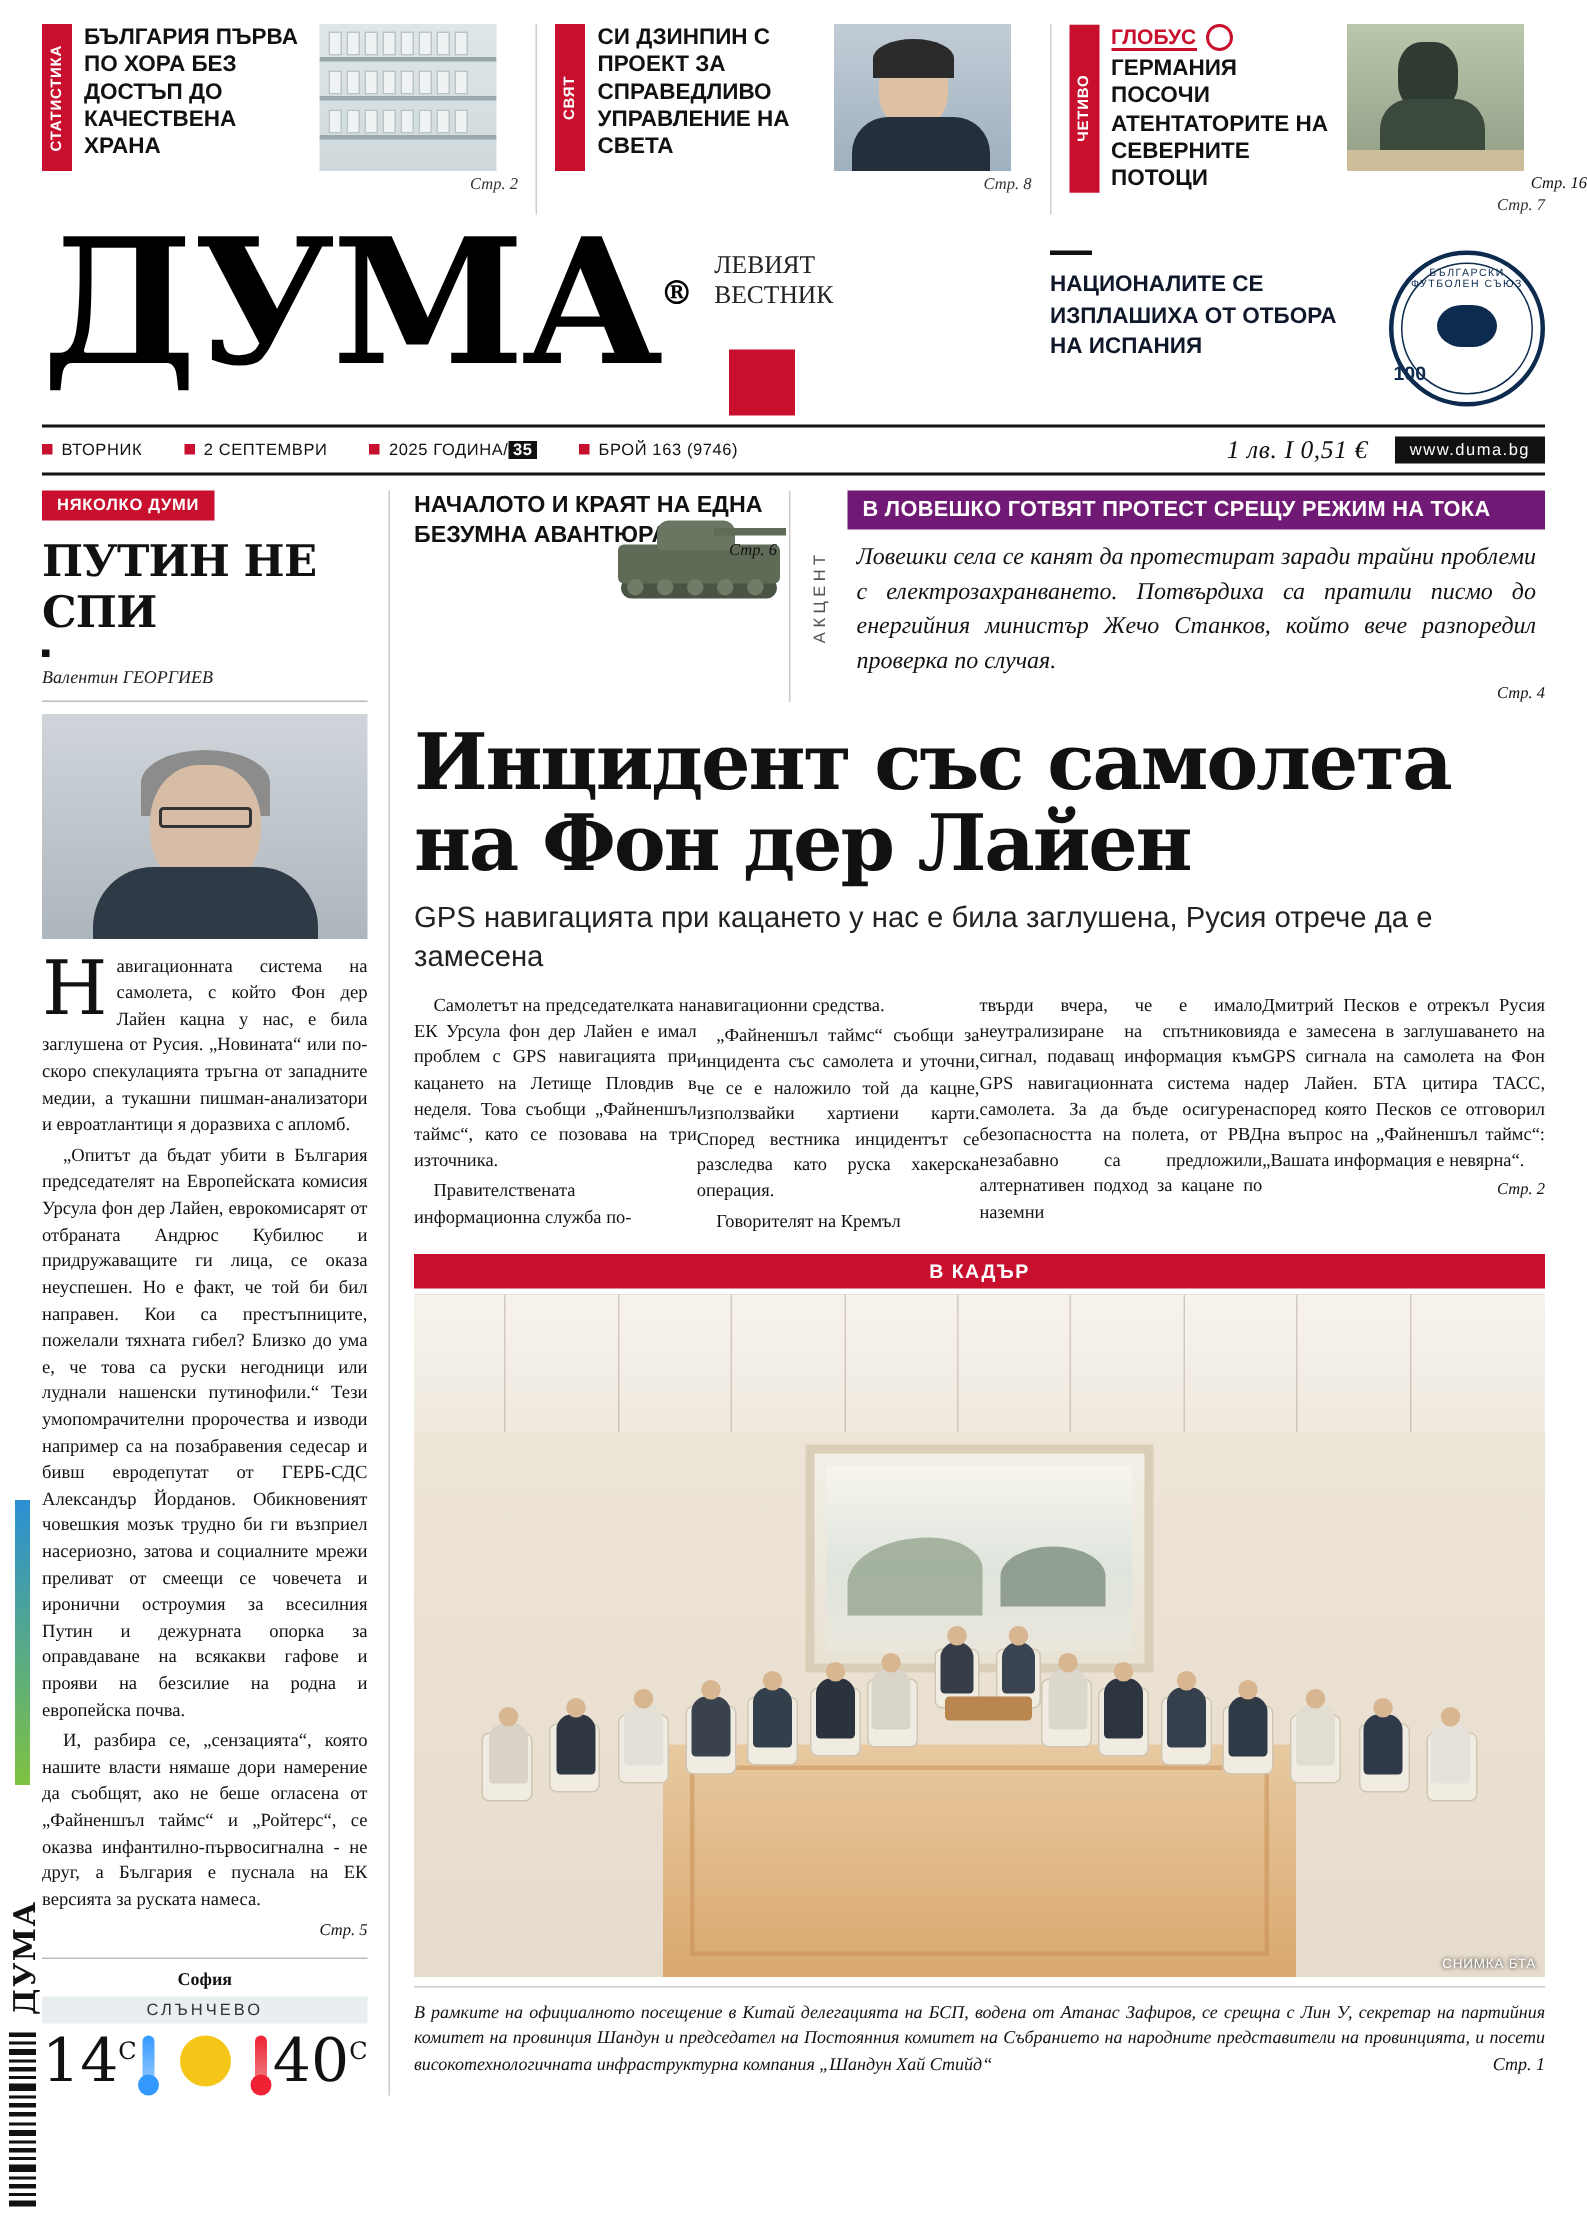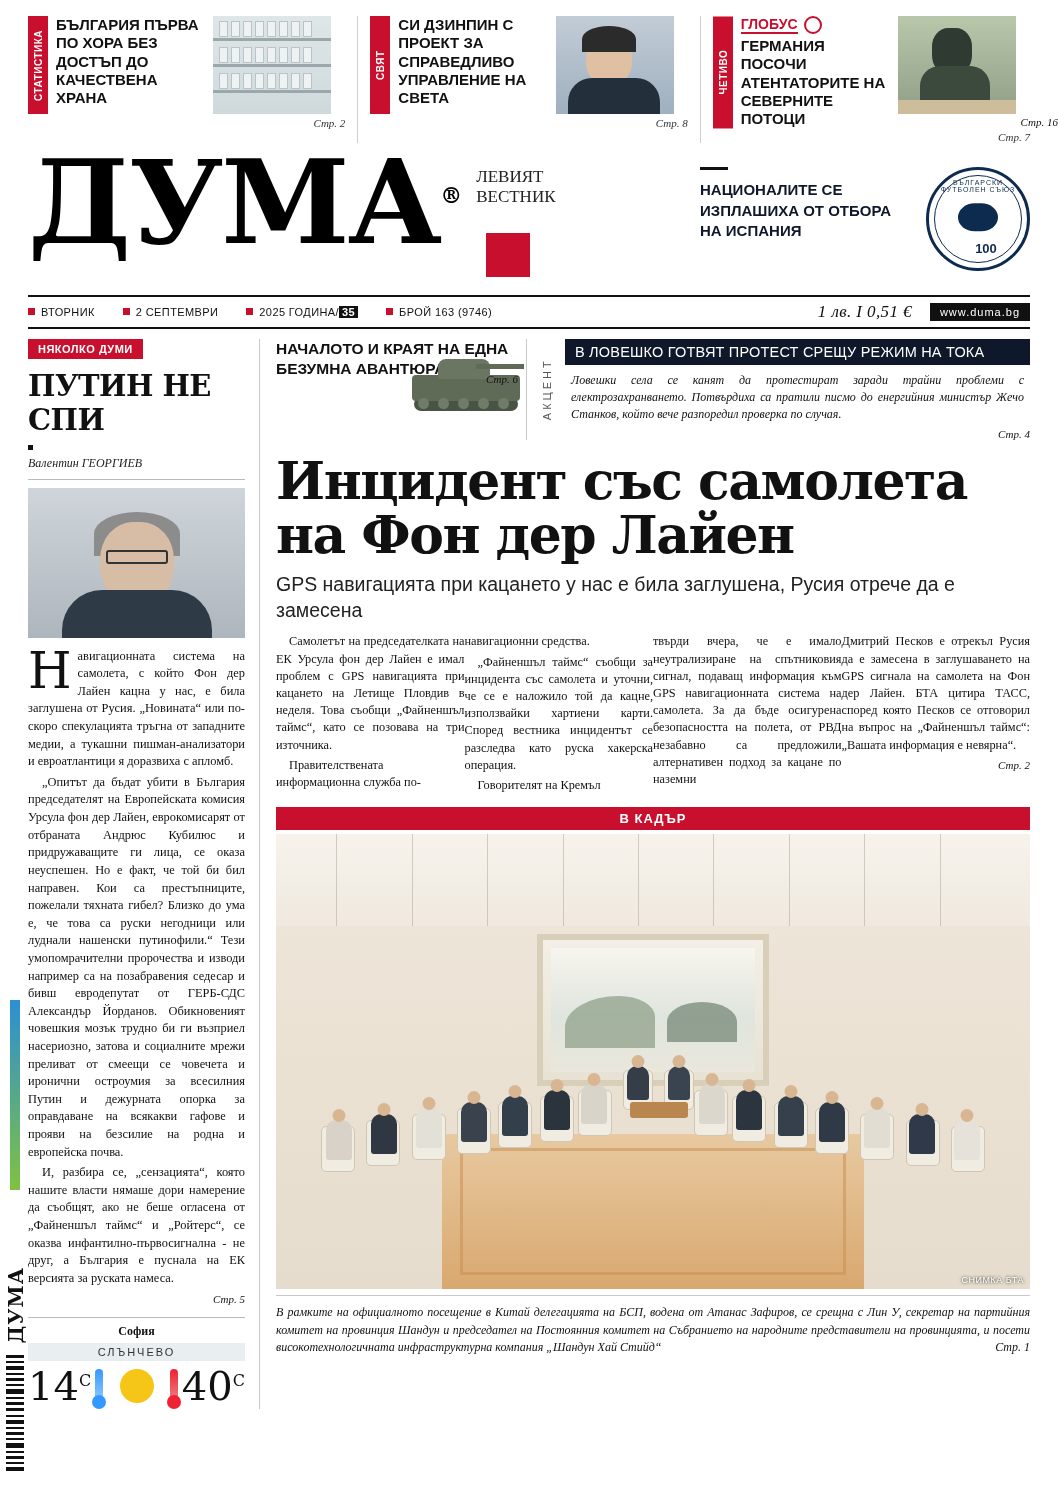--- a/index.html
+++ b/index.html
@@ -53,26 +53,26 @@
   .mh-mid { flex:1; }
   .mh-right { width:330px; padding-top:18px; display:flex; }
   .mh-right .rline { width:28px; height:3px; background:#111; margin-bottom:10px;}
   .mh-head {
     font-family:"Liberation Sans", sans-serif; font-weight:bold; font-size:15px;
     line-height:1.35; text-transform:uppercase; color:#0f172a;
   }
   .emblem { width:104px; height:104px; border-radius:50%; border:3px solid #0d2b4e; position:relative; flex:0 0 104px; margin-left:12px;}
   .emblem:after{ content:""; position:absolute; inset:5px; border:1px solid #0d2b4e; border-radius:50%;}
   .emblem .ball { position:absolute; left:50%; top:50%; transform:translate(-50%,-56%); width:40px; height:28px; border-radius:50%/60%; background:#0d2b4e;}
-  .emblem .hundred{ position:absolute; left:16px; right:0; bottom:12px; text-align:center; font-family:"Liberation Sans",sans-serif; font-size:13px; font-weight:bold; color:#0d2b4e;}
+  .emblem .hundred{ position:absolute; left:0; right:0; bottom:12px; text-align:left; font-family:"Liberation Sans",sans-serif; font-size:13px; font-weight:bold; color:#0d2b4e;}
   .emblem .arctxt { position:absolute; left:0; right:0; top:9px; text-align:center; font-size:7px; letter-spacing:1px; color:#0d2b4e; font-family:"Liberation Sans",sans-serif;}
   .pg16 { position:absolute; right:0; top:116px; font-style:italic; font-size:11px;}
 
   
-  .infobar { border-top:2px solid #111; border-bottom:2px solid #111; margin-top:18px;
+  .infobar { border-top:2px solid #111; border-bottom:2px solid #111; margin-top:6px;
      display:flex; align-items:center; padding:5px 0; font-family:"Liberation Sans",sans-serif; font-size:11px; letter-spacing:.4px;}
   .infobar .item { display:flex; align-items:center; margin-right:28px; color:#111; text-transform:uppercase;}
   .sq { width:7px; height:7px; background:#c8102e; margin-right:6px; }
   .infobar .year b { background:#111; color:#fff; padding:0 3px;}
   .price { margin-left:auto; font-family:"Liberation Serif",serif; font-style:italic; font-size:17px; margin-right:18px;}
   .site { background:#111; color:#fff; font-family:"Liberation Sans",sans-serif; font-size:11px; padding:3px 10px; letter-spacing:1px;}
 
   
   .content { display:flex; margin-top:10px; }
   .col-left { width:232px; flex:0 0 232px; padding-right:14px; border-right:1px solid #c9c9c9;}
@@ -123,23 +123,23 @@
   .tank .turret{ position:absolute; bottom:34px; left:26px; width:52px;height:20px;background:#6b7662;border-radius:8px 8px 4px 4px;}
   .tank .barrel{ position:absolute; bottom:44px; left:64px; width:48px;height:5px;background:#5f6b57;}
   .tank .tracks{ position:absolute; bottom:2px; left:2px; width:104px;height:14px;background:#4a5444;border-radius:7px;}
   .tank .w { position:absolute; bottom:4px; width:11px;height:11px;border-radius:50%;background:#707c68;}
   .promo-page { position:absolute; right:8px; bottom:-6px; font-style:italic; font-size:11px;}
 
   .accent-block { flex:1; display:flex; border-left:1px solid #c9c9c9; padding-left:10px;}
   .accent-tag { writing-mode:vertical-rl; transform:rotate(180deg); font-family:"Liberation Sans",sans-serif;
      font-size:11px; letter-spacing:3px; color:#555; display:flex; align-items:center; justify-content:center; padding:0 4px;}
   .accent-body { flex:1; padding-left:8px;}
-  .accent-head { background:#0f172a; color:#fff; font-family:"Liberation Sans",sans-serif; font-weight:normal;
+  .accent-head { background:#701a75; color:#fff; font-family:"Liberation Sans",sans-serif; font-weight:bold;
      font-size:14.5px; padding:5px 10px; text-transform:uppercase; letter-spacing:.2px;}
-  .accent-text { font-style:italic; font-size:12px; line-height:1.45; text-align:justify; padding:7px 6px 0 6px;}
+  .accent-text { font-style:italic; font-size:16px; line-height:1.45; text-align:justify; padding:7px 6px 0 6px;}
   .accent-page { text-align:right; font-style:italic; font-size:11px; padding-top:4px;}
 
   
   .headline { font-family:"DejaVu Serif",serif; font-weight:bold; font-size:52px; line-height:1.04;
      letter-spacing:-1.5px; margin:14px 0 10px; }
   .subhead { font-family:"Liberation Sans",sans-serif; font-size:19.5px; line-height:1.32; color:#222; margin-bottom:10px;}
   .news-cols { display:flex; font-size:12.3px; line-height:1.4; text-align:justify;}
   .news-cols .c { flex:1; }
   .news-cols p { margin:0 0 3px; text-indent:13px;}
   .news-cols .pageref { text-align:right; }

